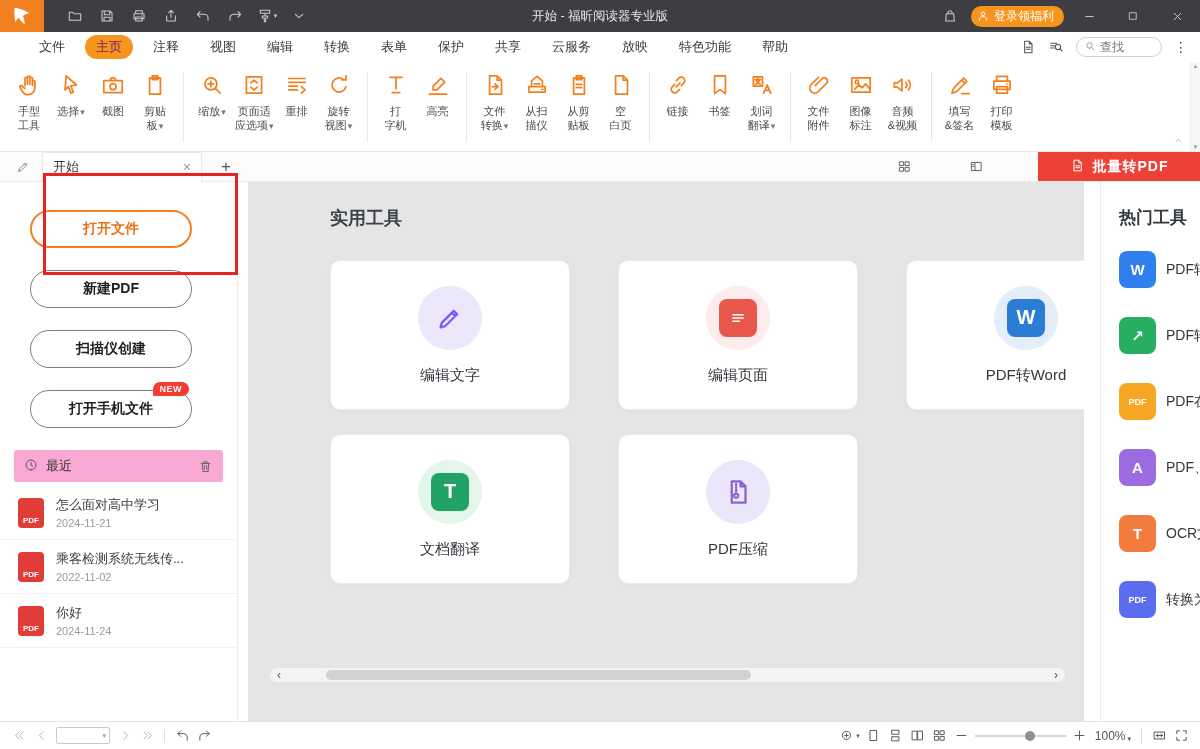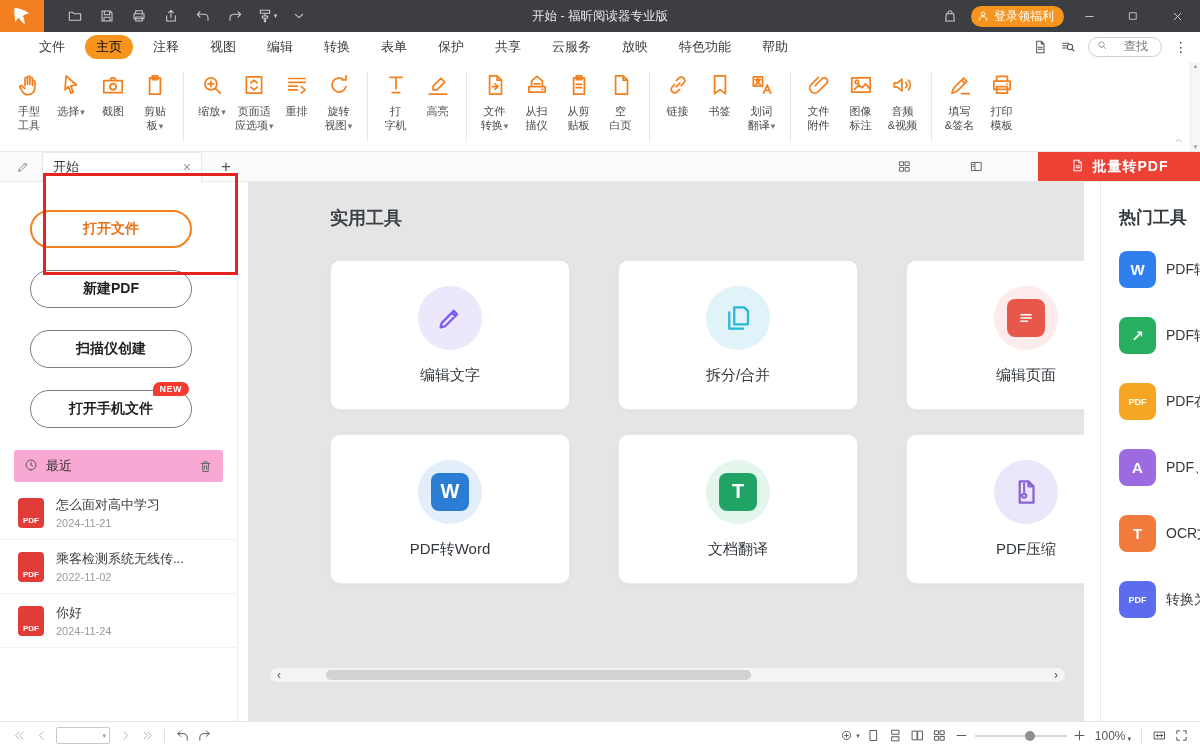--- a/index.html
+++ b/index.html
@@ -16,24 +16,24 @@
   .win-title{position:absolute;left:50%;top:0;transform:translateX(-50%);line-height:32px;font-size:12.5px;color:#e9e9e9;white-space:nowrap;}
   .tb-right{margin-left:auto;display:flex;align-items:center;gap:6px;padding-right:4px;}
   .login-pill{height:21px;background:#f7941e;border-radius:11px;display:flex;align-items:center;gap:4px;padding:0 10px 0 5px;color:#fff;font-size:12px;white-space:nowrap;}
   .login-pill .pic{display:flex;align-items:center;}
   .win-btn{width:38px;height:32px;display:flex;align-items:center;justify-content:center;color:#d8d8d8;}
 
   
   .menubar{height:30px;display:flex;align-items:center;background:#fff;padding:0 12px 0 28px;}
   .menu-left{display:flex;align-items:center;gap:9px;}
   .mi{padding:3px 11px;border-radius:12px;font-size:13px;color:#3b3b3b;white-space:nowrap;}
-  .mi.active{background:#f7941e;color:#000000;}
+  .mi.active{background:#f7941e;color:#701a75;}
   .menu-right{margin-left:auto;display:flex;align-items:center;gap:12px;color:#555;}
   .mr-ic{display:flex;align-items:center;}
-  .search-box{width:74px;height:20px;border:1px solid #cfcfcf;border-radius:10px;display:flex;align-items:center;gap:16px;padding:0 7px;color:#8a8a8a;font-family:Liberation Mono, monospace;}
+  .search-box{width:86px;height:20px;border:1px solid #cfcfcf;border-radius:10px;display:flex;align-items:center;gap:4px;padding:0 7px;color:#8a8a8a;}
   .search-box input{border:none;outline:none;width:36px;font-size:12px;background:transparent;color:#555;font-family:inherit;}
   .kebab{font-size:14px;color:#555;}
 
   
   .ribbon{height:90px;border-bottom:1px solid #e9e9e9;position:relative;background:#fff;}
   .rgroups{display:flex;align-items:flex-start;padding:8px 14px 0 8px;}
   .ritem{display:flex;flex-direction:column;align-items:center;min-width:42px;padding:1px 2px;gap:5px;color:#f3801e;}
   .ritem .ric{height:28px;display:flex;align-items:center;}
   .rlabel{font-size:11px;line-height:1.3;color:#4a4a4a;text-align:center;}
   .rc{font-style:normal;font-size:9px;color:#777;margin-left:1px;}
@@ -502,30 +502,20 @@
             <span class="card-ic" style="background:#ece7fb">
               <span style="color:#7a5af8;display:flex">
                 <svg width="30" height="30" viewBox="0 0 24 24" fill="none" stroke="currentColor" stroke-width="1.8" stroke-linecap="round" stroke-linejoin="round" aria-hidden="true">
                   <path d="M4.5 19.5l.9-3.6L15 6.3l2.7 2.7-9.6 9.6-3.6.9zM13.5 7.8l2.7 2.7"></path>
                 </svg>
               </span>
             </span>
             <span class="card-label">编辑文字</span>
           </div>
           <div class="card">
-            <span class="card-ic" style="background:#dff3f9">
-              <span style="color:#29b6d8;display:flex">
-                <svg width="30" height="30" viewBox="0 0 24 24" fill="none" stroke="currentColor" stroke-width="1.8" stroke-linecap="round" stroke-linejoin="round" aria-hidden="true">
-                  <path d="M9 3.5h8l3 3V17H9zM5 7.5V20.5h11"></path>
-                </svg>
-              </span>
-            </span>
-            <span class="card-label">拆分/合并</span>
-          </div>
-          <div class="card">
             <span class="card-ic" style="background:#fdeceb">
               <span class="card-badge" style="background:#e8584a">
                 <svg width="22" height="22" viewBox="0 0 24 24" fill="none" stroke="currentColor" stroke-width="1.8" stroke-linecap="round" stroke-linejoin="round" aria-hidden="true">
                   <path d="M6.5 8.5h11M6.5 12h11M6.5 15.5h7"></path>
                 </svg>
               </span>
             </span>
             <span class="card-label">编辑页面</span>
           </div>
           <div class="card">

